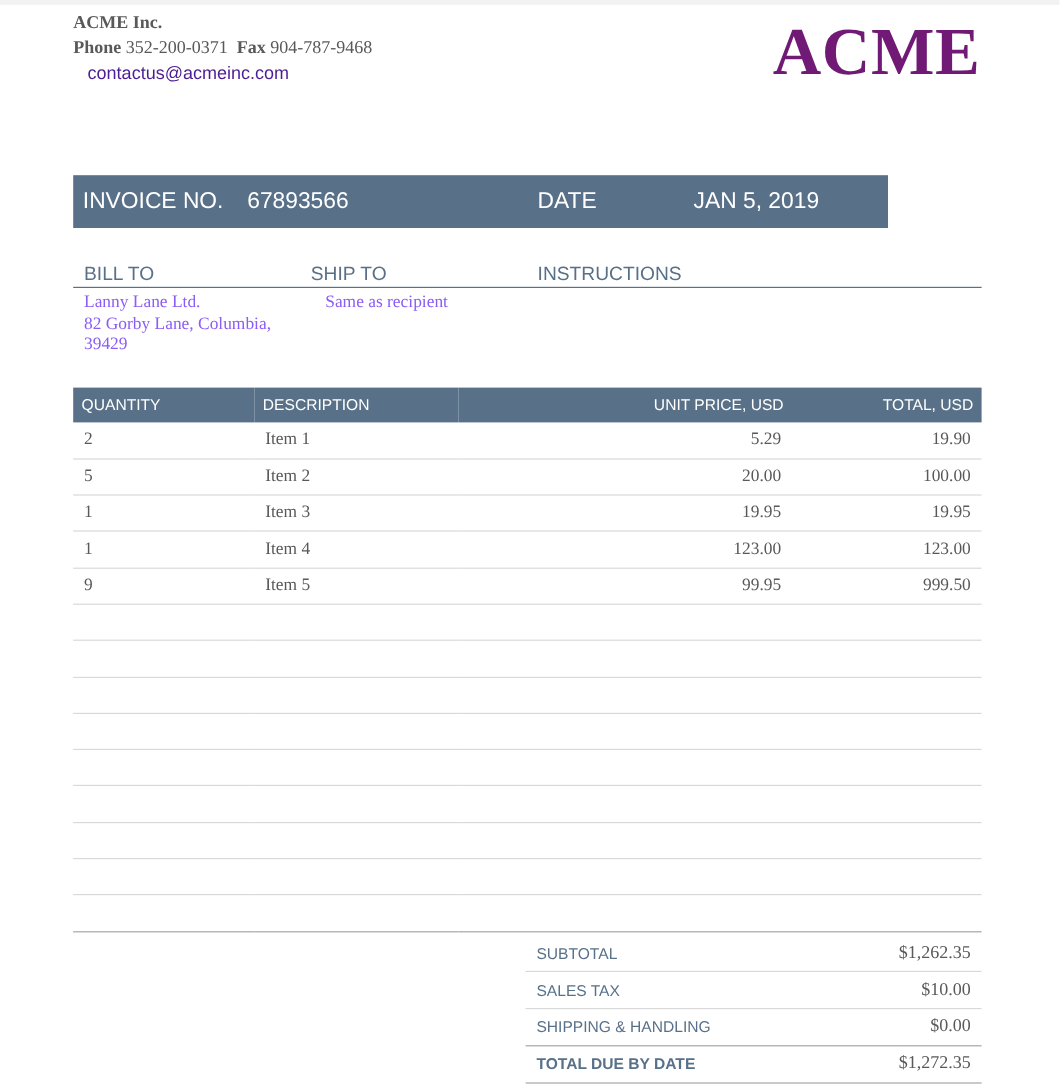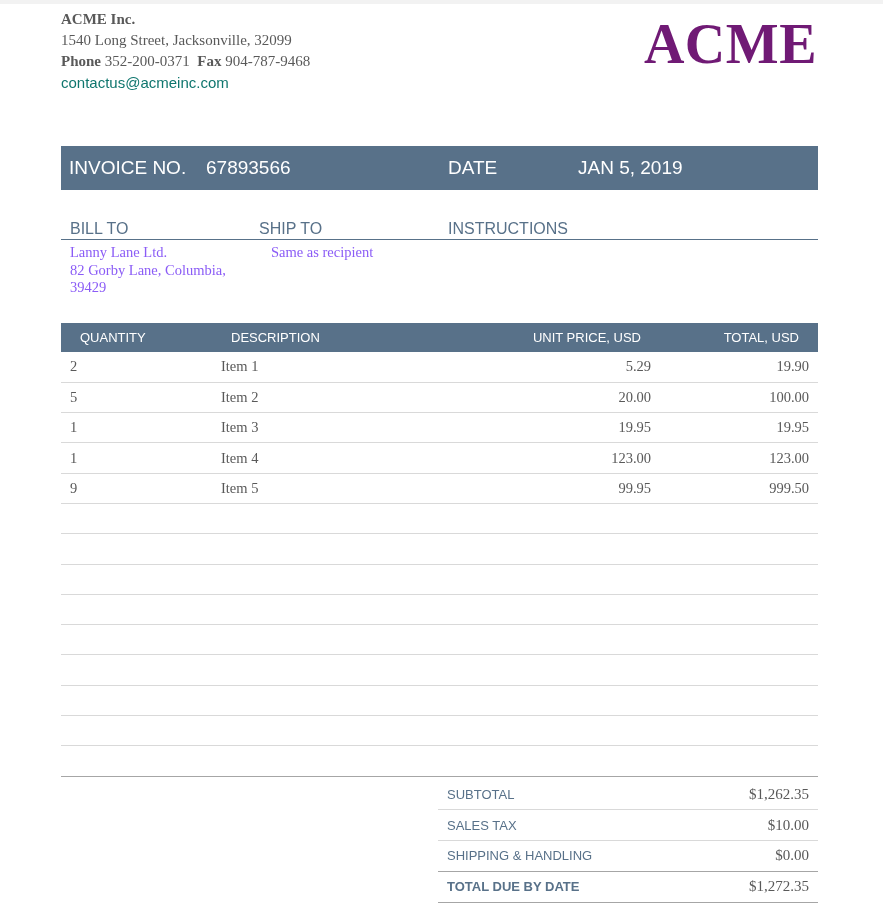--- a/index.html
+++ b/index.html
@@ -3,56 +3,55 @@
   <meta charset="utf-8">
   <style>
     * { box-sizing: border-box; margin: 0; padding: 0; }
     html, body { width: 883px; height: 907px; background: #ffffff; overflow: hidden; }
     body { position: relative; font-family: "Liberation Serif", serif; color: #595959; }
     .topfade { position: absolute; left: 0; top: 0; width: 883px; height: 4px; background: #f2f2f2; }
 
     .company { position: absolute; left: 61px; top: 9px; font-size: 15px; line-height: 21px; color: #595959; }
     .company .name { font-weight: bold; font-size: 15px; }
     .company b { font-weight: bold; }
-    .company .email { font-family: "Liberation Sans", sans-serif; color: #0f766e; font-size: 15px; }
+    .company .email { font-family: "Liberation Sans", sans-serif; color: #4c1d95; font-size: 15px; margin-left: 12px; }
 
     .logo { position: absolute; right: 66px; top: 12px; font-family: "Liberation Serif", serif; font-weight: bold; font-size: 56px; color: #701a75; letter-spacing: 0.5px; }
 
-    .bar { position: absolute; left: 61px; top: 146px; width: 757px; height: 44px; background: #587189; color: #fff; font-family: "Liberation Sans", sans-serif; font-size: 19px; }
+    .bar { position: absolute; left: 61px; top: 146px; width: 679px; height: 44px; background: #587189; color: #fff; font-family: "Liberation Sans", sans-serif; font-size: 19px; }
     .bar span { position: absolute; top: 11px; }
 
     .addr { position: absolute; left: 61px; top: 216px; width: 757px; }
     .addr .hdr { position: relative; height: 24px; border-bottom: 1px solid #587189; font-family: "Liberation Sans", sans-serif; font-size: 16px; color: #587189; }
     .addr .hdr span { position: absolute; top: 4px; }
     .addr .body { position: relative; height: 70px; font-size: 14.5px; line-height: 17.5px; color: #8b5cf6; }
     .addr .body div { position: absolute; top: 4px; }
 
     .items { position: absolute; left: 61px; top: 323px; width: 757px; border-collapse: collapse; }
-    .items th { height: 29px; background: #587189; color: #fff; font-family: "Liberation Sans", sans-serif; font-weight: normal; font-size: 13px; text-align: left; padding: 0 19px; margin-left: 17px; }
+    .items th { height: 29px; background: #587189; color: #fff; font-family: "Liberation Sans", sans-serif; font-weight: normal; font-size: 13px; text-align: left; padding: 0 7px; margin-left: 17px; }
     .items td { height: 30.3px; border-bottom: 1.5px solid #d9d9d9; font-size: 14.5px; color: #595959; padding: 0 9px; }
     .items .r { text-align: right; }
     .items tr.last td { border-bottom: 1.5px solid #a6a6a6; }
     .c1 { width: 151px; } .c2 { width: 170px; } .c3 { width: 278px; } .c4 { width: 158px; }
 
     .totals { position: absolute; left: 438px; top: 779px; width: 380px; border-collapse: collapse; }
     .totals td { height: 30.8px; border-bottom: 1.5px solid #d9d9d9; font-size: 15px; padding: 0 9px; }
     .totals td.lbl { font-family: "Liberation Sans", sans-serif; font-size: 13px; color: #587189; margin-top: 14px; }
     .totals td.val { text-align: right; color: #595959; }
     .totals tr.sep td { border-bottom: 1.5px solid #a6a6a6; }
     .totals tr.grand td { border-bottom: 1.5px solid #a6a6a6; }
     .totals tr.grand td.lbl { font-weight: bold; }
   </style>
 </head>
 <body>
 
 <div class="topfade"></div>
 
 <div class="company">
   <div class="name">ACME Inc.</div>
-  <div>1540  Long Street, Jacksonville, 32099</div>
   <div>
     <b>Phone</b>
     <span>352-200-0371</span>&nbsp;
     <b>Fax</b>
     <span>904-787-9468</span>
   </div>
   <div class="email">contactus@acmeinc.com</div>
 </div>
 
 <div class="logo">ACME</div>

